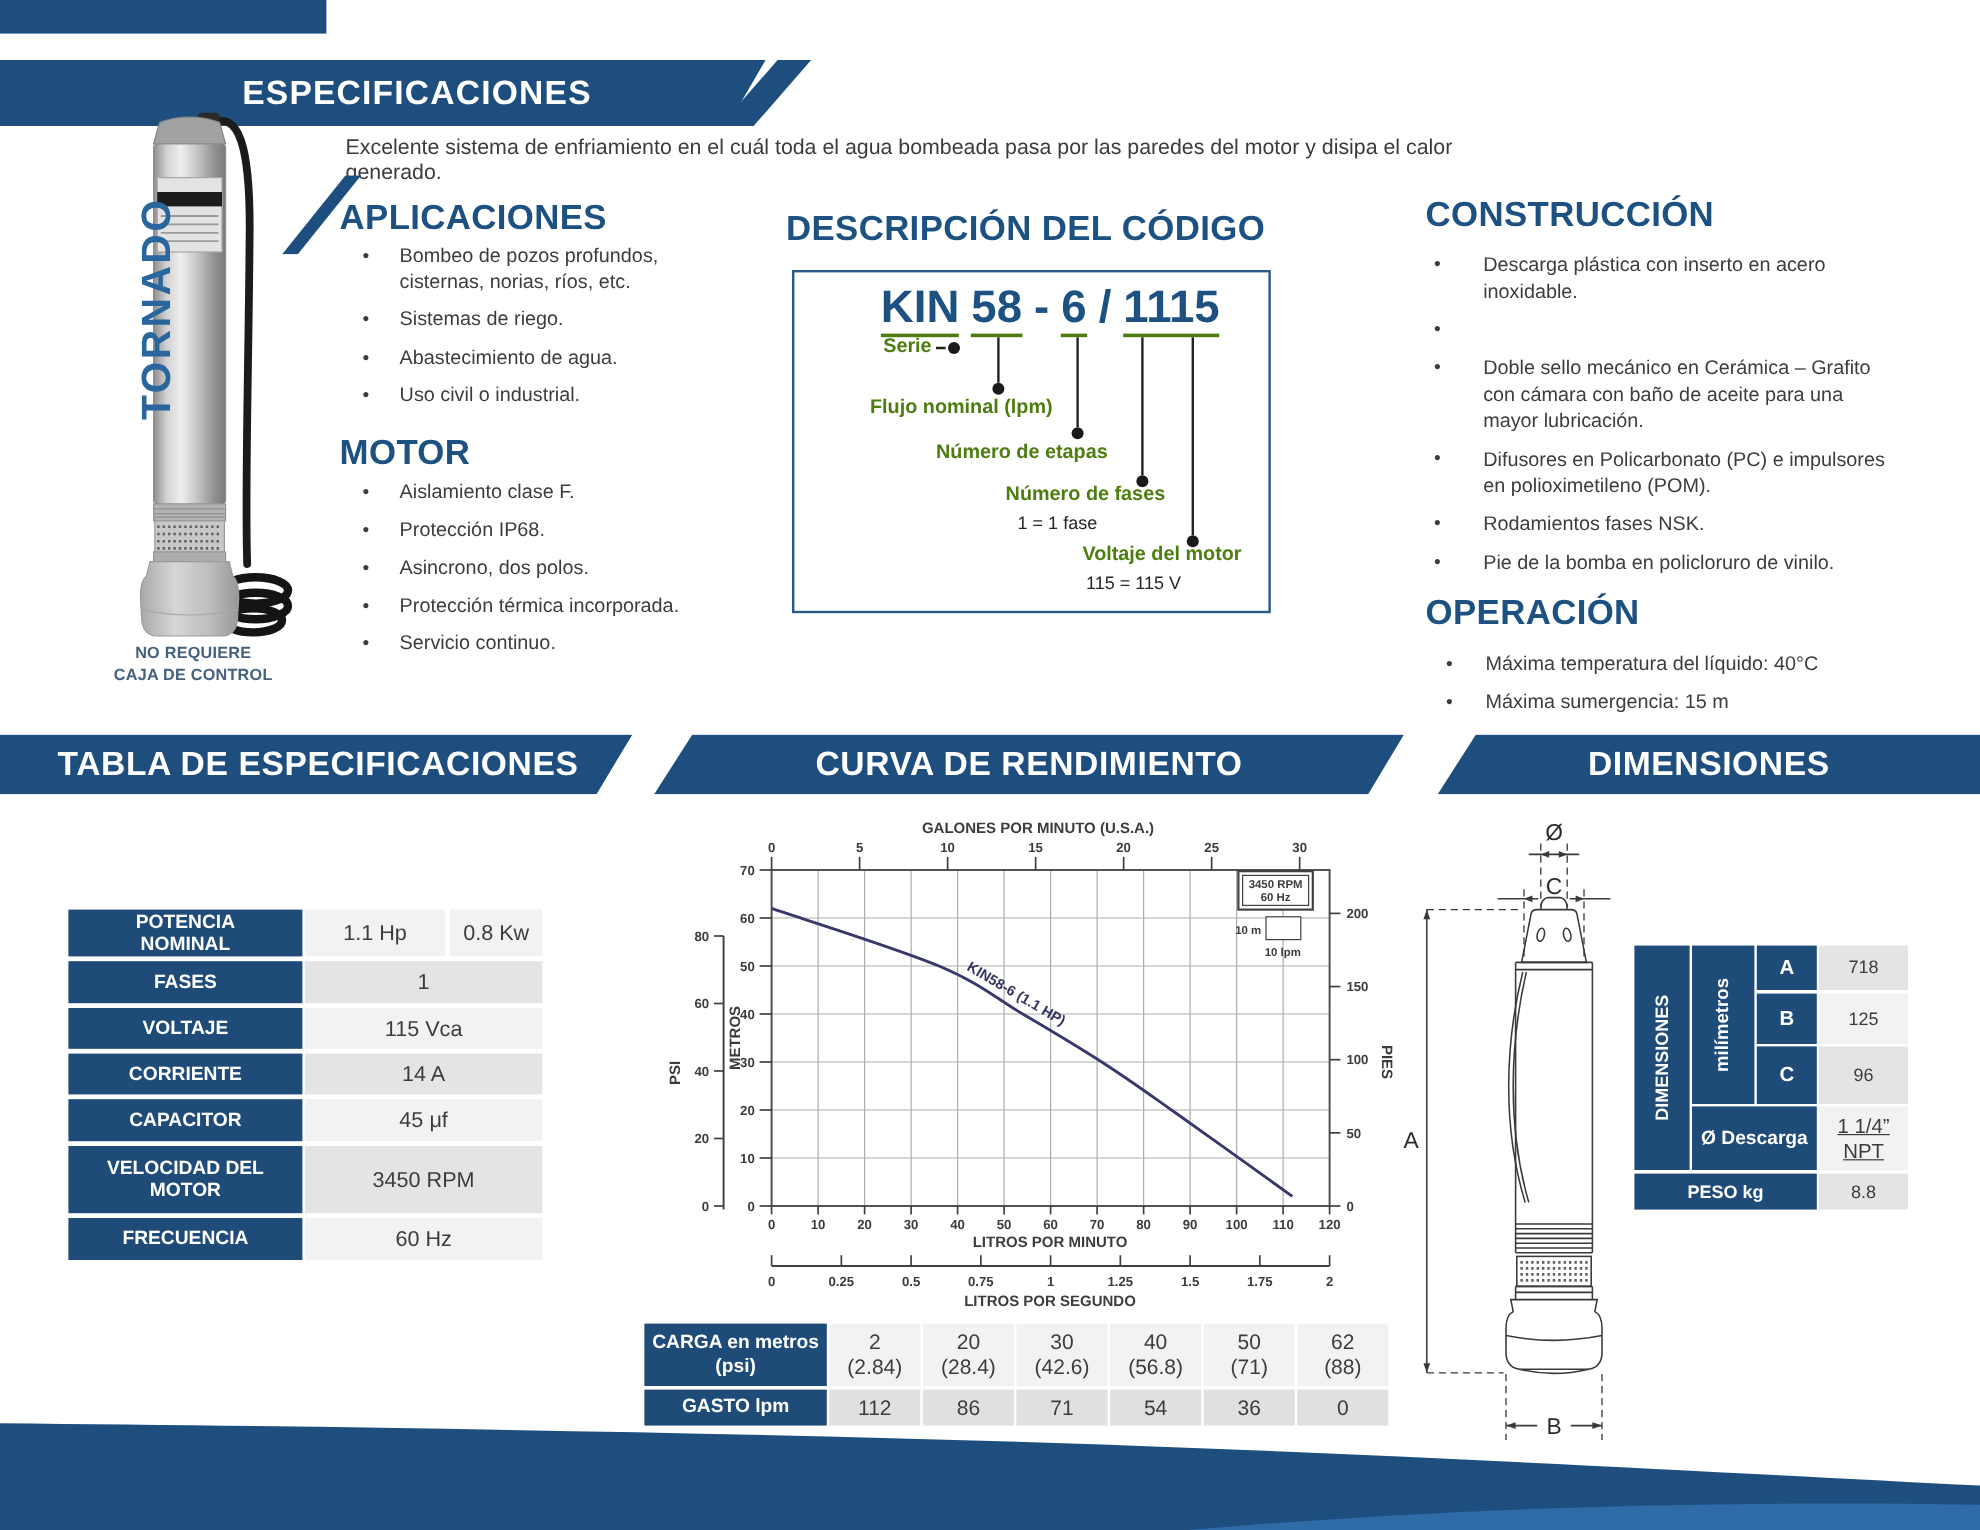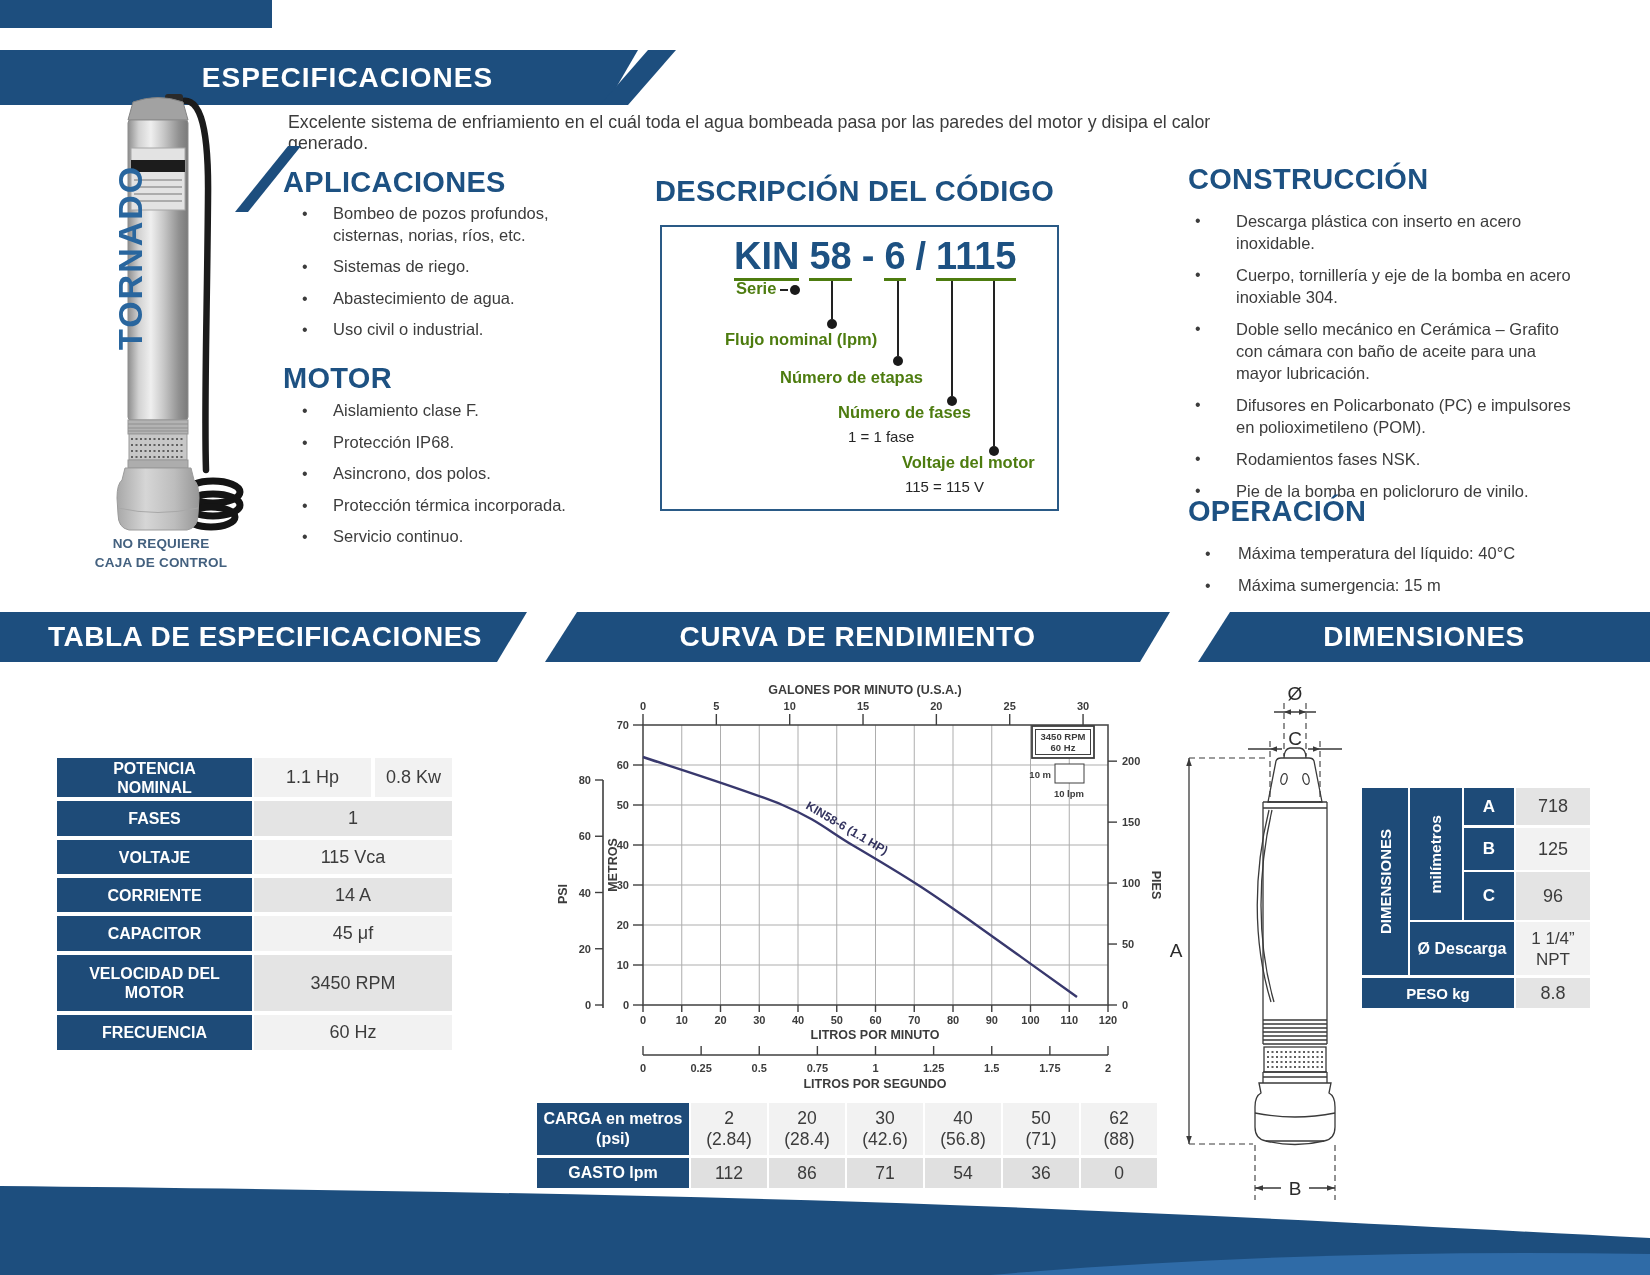--- a/index.html
+++ b/index.html
@@ -41,21 +41,21 @@
   
   .cg-row{display:flex;}
   .cg-head{width:152px;background:#1e4b78;color:#fff;font-weight:bold;font-size:16px;line-height:20px;
            display:flex;flex-direction:column;align-items:center;justify-content:center;text-align:center;}
   .cg-cell{width:76px;margin-left:2px;background:#f2f2f2;display:flex;flex-direction:column;
            align-items:center;justify-content:center;font-size:17.5px;line-height:21px;color:#3c3c3c;}
   .cg-cell.g{background:#e0e0e0;}
   
   .dt-cell{position:absolute;display:flex;align-items:center;justify-content:center;box-sizing:border-box;}
   .dt-blue{background:#1e4b78;color:#fff;font-weight:bold;}
-  .dt-val{color:#3c3c3c;font-size:18px;text-align:center;line-height:21px;}
+  .dt-val{color:#3c3c3c;font-size:15px;text-align:center;line-height:21px;}
   .vtext{writing-mode:vertical-rl;transform:rotate(180deg);}
   .caption{position:absolute;left:85px;top:534px;width:152px;text-align:center;font-weight:bold;
            font-size:13.5px;line-height:19px;color:#44617f;letter-spacing:.2px;}
   
   .grid{stroke:#adadad;stroke-width:1;}
   .plotborder{fill:none;stroke:#4c4c4c;stroke-width:1.6;}
   .tick{stroke:#3f3f3f;stroke-width:1.4;}
   .axline{stroke:#3f3f3f;stroke-width:1.6;fill:none;}
   .at{font-family:"Liberation Sans",sans-serif;font-weight:bold;font-size:11px;fill:#3c3c3c;text-anchor:middle;}
   .tt{font-size:12.5px;}
@@ -215,21 +215,20 @@
   </div>
 
   <div class="sec-title" style="left:1188px;top:163px;">CONSTRUCCIÓN</div>
   <div class="bullets wide" style="left:1195px;top:210px;width:382px;line-height:22px;">
     <div class="bullet">
         <span class="dot">•</span>
         <span>Descarga plástica con inserto en acero inoxidable.</span>
       </div>
     <div class="bullet">
         <span class="dot">•</span>
-        <span>Cuerpo, tornillería y eje de la bomba en acero inoxiable 304.</span>
       </div>
     <div class="bullet">
         <span class="dot">•</span>
         <span>Doble sello mecánico en Cerámica – Grafito con cámara con baño de aceite para una mayor lubricación.</span>
       </div>
     <div class="bullet">
         <span class="dot">•</span>
         <span>Difusores en Policarbonato (PC) e impulsores en polioximetileno (POM).</span>
       </div>
     <div class="bullet">
@@ -532,21 +531,21 @@
     <div class="dt-cell dt-blue" style="left:48px;top:0;width:52px;height:132px;">
       <span class="vtext" style="font-size:15.5px;">milímetros</span>
     </div>
     <div class="dt-cell dt-blue" style="left:102px;top:0;width:50px;height:37px;font-size:17px;">A</div>
     <div class="dt-cell dt-val" style="left:154px;top:0;width:74px;height:37px;background:#e4e4e4;">718</div>
     <div class="dt-cell dt-blue" style="left:102px;top:40px;width:50px;height:42px;font-size:17px;">B</div>
     <div class="dt-cell dt-val" style="left:154px;top:40px;width:74px;height:42px;background:#f2f2f2;">125</div>
     <div class="dt-cell dt-blue" style="left:102px;top:84px;width:50px;height:48px;font-size:17px;">C</div>
     <div class="dt-cell dt-val" style="left:154px;top:84px;width:74px;height:48px;background:#e4e4e4;">96</div>
     <div class="dt-cell dt-blue" style="left:48px;top:134px;width:104px;height:53px;font-size:16px;">Ø Descarga</div>
-    <div class="dt-cell dt-val" style="left:154px;top:134px;width:74px;height:53px;background:#f2f2f2;flex-direction:column;font-size:17px;">
+    <div class="dt-cell dt-val" style="left:154px;top:134px;width:74px;height:53px;background:#f2f2f2;flex-direction:column;font-size:17px;text-decoration:underline;">
       <div>1 1/4”</div>
       <div>NPT</div>
     </div>
     <div class="dt-cell dt-blue" style="left:0;top:190px;width:152px;height:30px;font-size:15px;">PESO kg</div>
     <div class="dt-cell dt-val" style="left:154px;top:190px;width:74px;height:30px;background:#e4e4e4;">8.8</div>
   </div>
 
   <svg class="abs" style="left:0;top:1160px;" width="1650" height="115" viewBox="0 0 1650 115">
     <path d="M0,26 C300,29 650,34 950,45 C1200,54 1450,68 1650,78 L1650,115 L0,115 Z" fill="#1d4e7e"></path>
     <path d="M990,115 C1200,97 1420,90 1650,94 L1650,115 Z" fill="#2f6ba7"></path>

